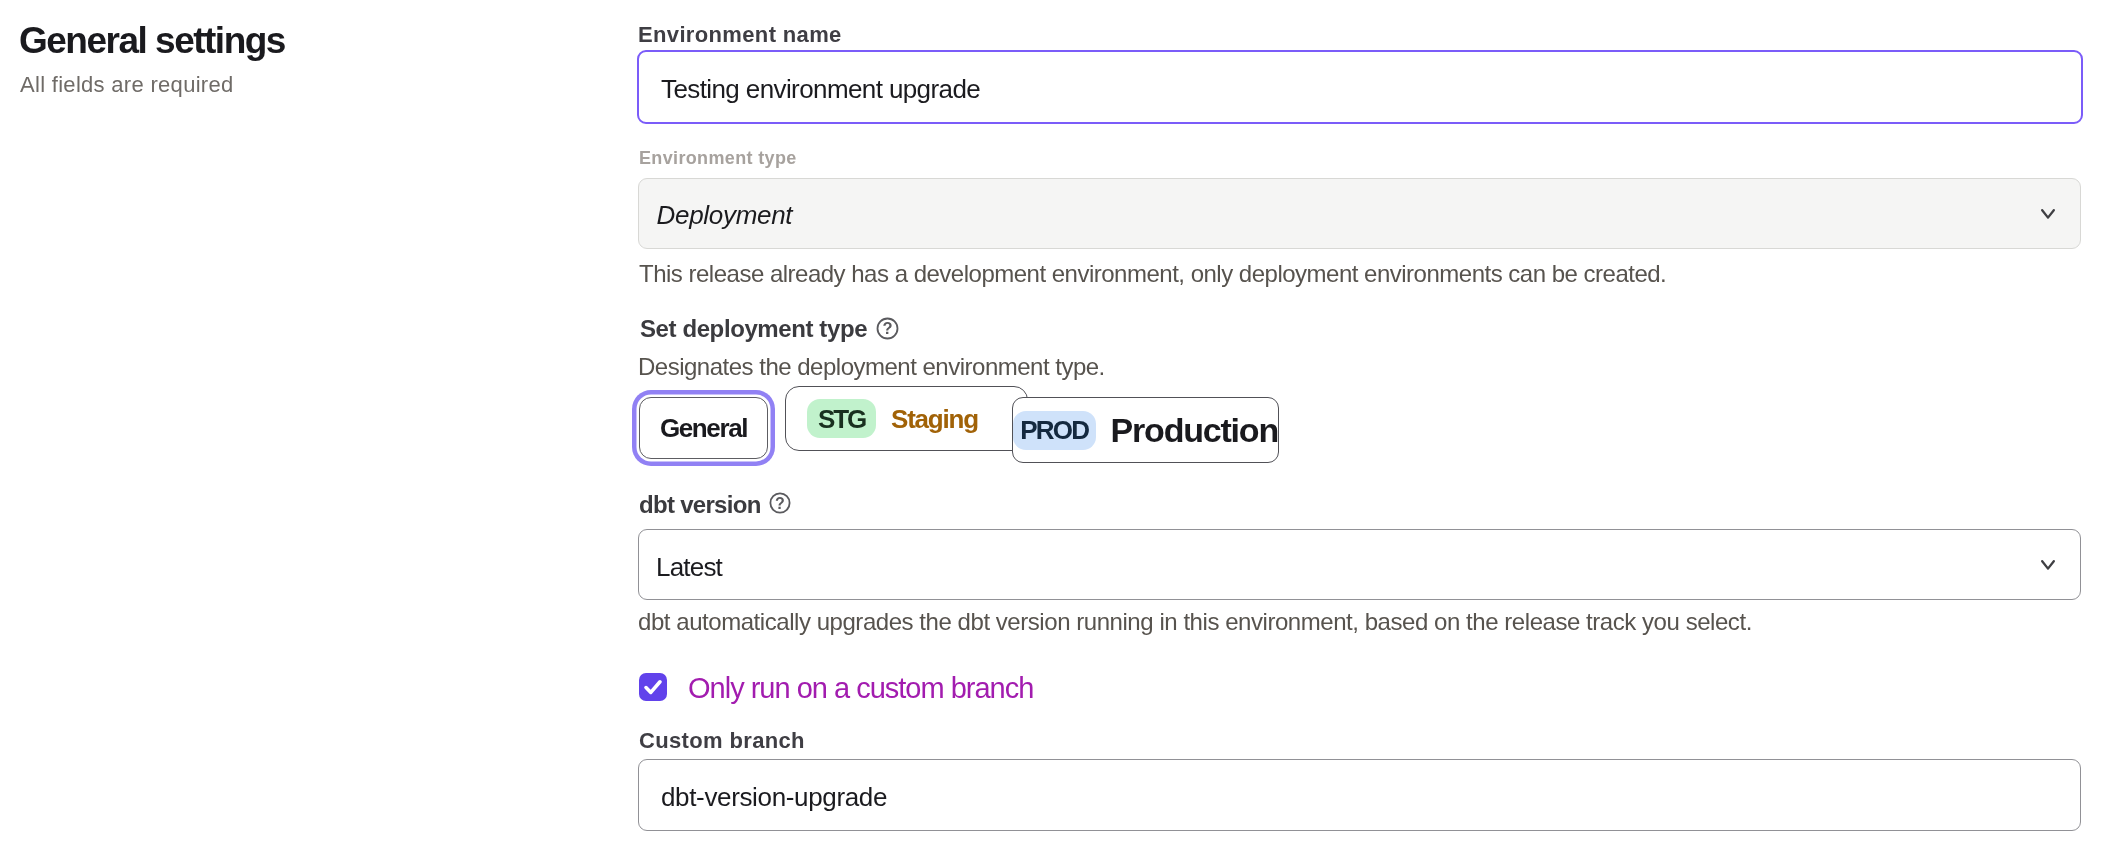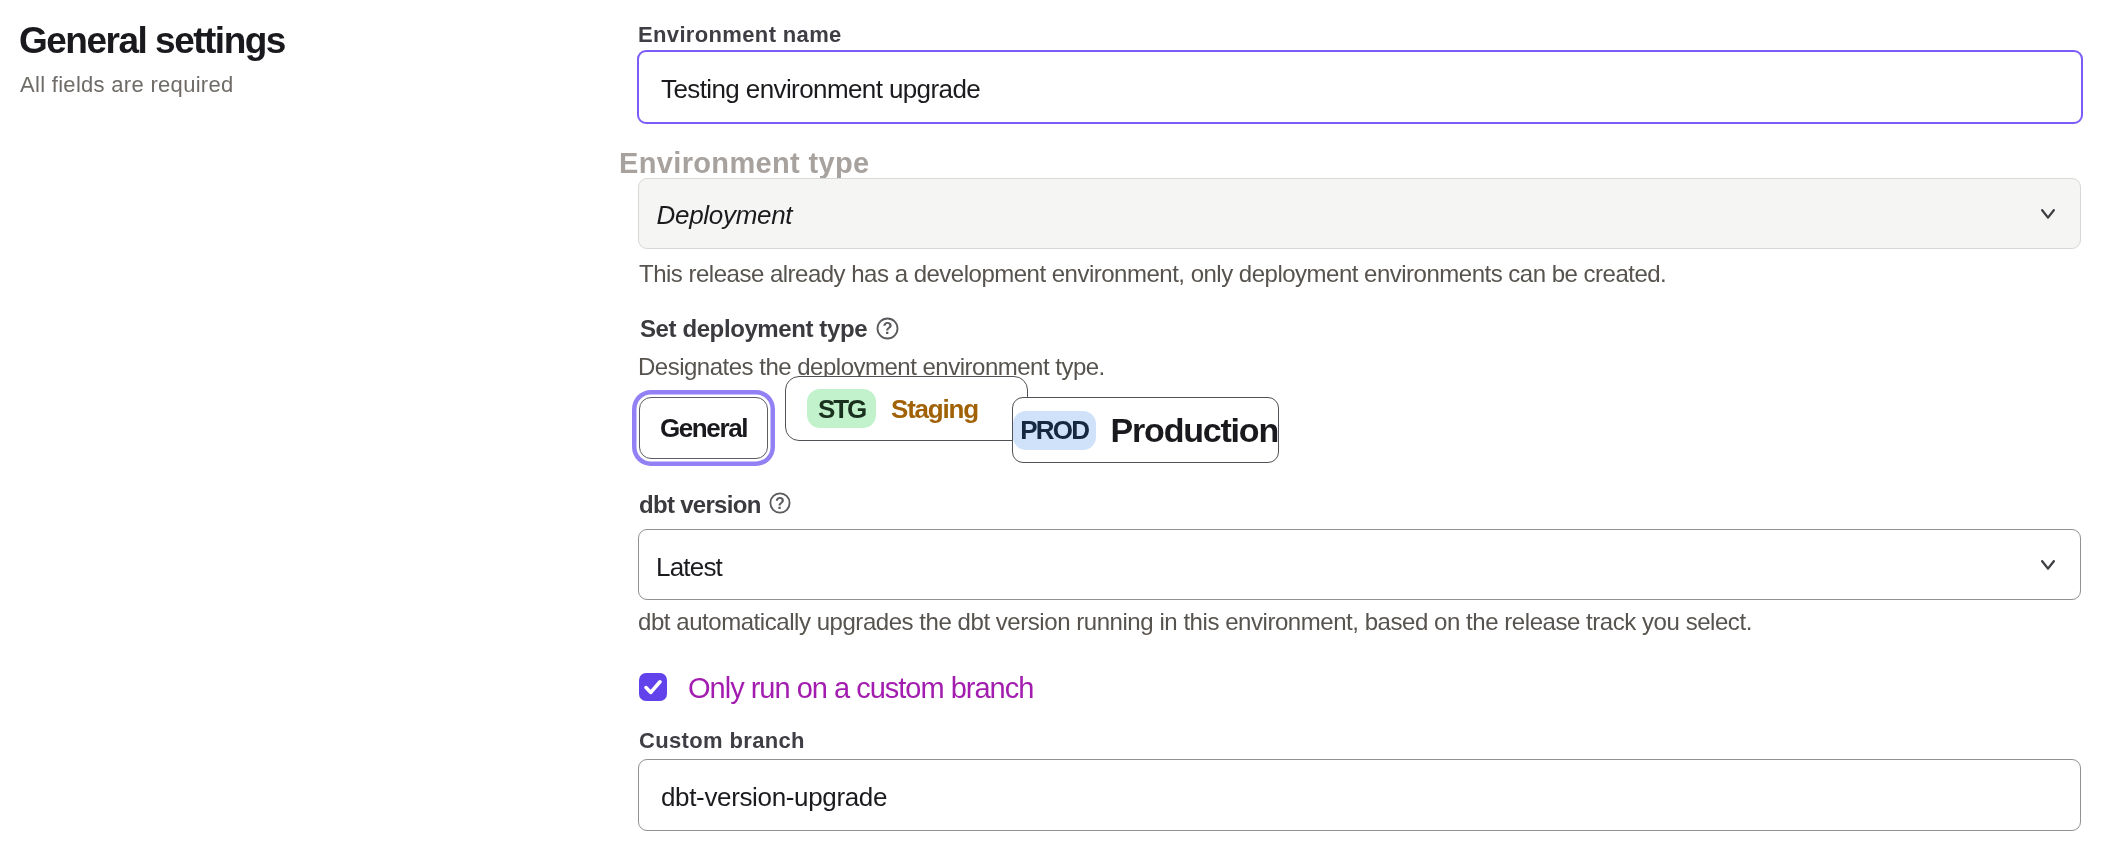--- a/index.html
+++ b/index.html
@@ -10,39 +10,39 @@
 </head>
 <body>
 
 <div class="t" style="left:19px; top:21.5px; font-size:37px; font-weight:bold; letter-spacing:-1.5px; color:#1a1a1e;">General settings</div>
 <div class="t" style="left:20px; top:73.5px; font-size:22px; letter-spacing:0.3px; color:#6f6b67;">All fields are required</div>
 
 <div class="t" style="left:638px; top:23.5px; font-size:22px; font-weight:bold; letter-spacing:0.35px; color:#3f3e44;">Environment name</div>
 <div class="box" style="left:637px; top:50px; width:1446px; height:74px; border:2.5px solid #7b5cf9; background:#fff;"></div>
 <div class="t" style="left:661px; top:76px; font-size:26px; letter-spacing:-0.6px; color:#1b1b1f;">Testing environment upgrade</div>
 
-<div class="t" style="left:619px; top:149px; font-size:29px; font-weight:bold; letter-spacing:0.35px; color:#a7a29e;">Environment type</div>
+<div class="t" style="left:639px; top:149px; font-size:18px; font-weight:bold; letter-spacing:0.35px; color:#a7a29e;">Environment type</div>
 <div class="box" style="left:638px; top:178px; width:1443px; height:71px; border:1.5px solid #d8d8d5; background:#f5f5f4;"></div>
 <div class="t" style="left:656.5px; top:201.5px; font-size:26px; letter-spacing:-0.3px; color:#1b1b1e;font-style:italic;">Deployment</div>
 <svg style="position:absolute; left:2041px; top:209px;" width="14" height="11" viewBox="0 0 14 11">
     <path d="M1.2 1.2 L7 8.6 L12.8 1.2" stroke="#3f3f43" stroke-width="2.3" fill="none" stroke-linecap="round" stroke-linejoin="round"></path>
   </svg>
 <div class="t" style="left:639px; top:262px; font-size:24px; letter-spacing:-0.5px; color:#57534e;">This release already has a development environment, only deployment environments can be created.</div>
 
 <div class="t" style="left:640px; top:317px; font-size:24px; font-weight:bold; letter-spacing:-0.4px; color:#3b3b3f;">Set deployment type</div>
 <svg style="position:absolute; left:876px; top:317px;" width="23" height="23" viewBox="0 0 23 23">
     <circle cx="11.5" cy="11.5" r="10" fill="none" stroke="#5a5a5e" stroke-width="1.8"></circle>
     <text x="11.5" y="17.3" font-size="16.5" font-weight="bold" text-anchor="middle" fill="#5a5a5e">?</text>
   </svg>
 <div class="t" style="left:638px; top:355px; font-size:24px; letter-spacing:-0.5px; color:#57534e;">Designates the deployment environment type.</div>
 
 <div class="box" style="left:639px; top:397px; width:129px; height:62px; border:1.5px solid #5d5d62; border-radius:12px; background:#fff; box-shadow:0 0 0 2.5px #fff, 0 0 0 7px #9181f4; display:flex; align-items:center; justify-content:center;text-align:right;">
   <span style="font-size:26px; font-weight:bold; letter-spacing:-1.4px; color:#1a1a1e; line-height:1;">General</span>
 </div>
-<div class="box" style="left:785px; top:376px; width:243px; height:65px; border:1.5px solid #515157; border-radius:14px; background:#fff; display:flex; align-items:center; padding-left:21px;">
+<div class="box" style="left:785px; top:386px; width:243px; height:65px; border:1.5px solid #515157; border-radius:14px; background:#fff; display:flex; align-items:center; padding-left:21px;">
   <span style="display:flex; align-items:center; justify-content:center; width:69px; height:39px; background:#c1f2cc; border-radius:13px; font-size:26px; font-weight:bold; letter-spacing:-2.2px; color:#19301f; line-height:1;">STG</span>
   <span style="margin-left:15px; font-size:26px; font-weight:bold; letter-spacing:-1.2px; color:#a16207; line-height:1;">Staging</span>
 </div>
 <div class="box" style="left:1012px; top:397px; width:267px; height:66px; border:1.5px solid #515157; border-radius:11px; background:#fff; display:flex; align-items:center; ">
   <span style="display:flex; align-items:center; justify-content:center; width:87px; height:39px; background:#cfe2fa; border-radius:13px; font-size:26px; font-weight:bold; letter-spacing:-1.8px; color:#14293f; line-height:1;">PROD</span>
   <span style="margin-left:15px; font-size:34px; font-weight:bold; letter-spacing:-1.2px; color:#1a1a1e; line-height:1;">Production</span>
 </div>
 
 <div class="t" style="left:639px; top:493px; font-size:24px; font-weight:bold; letter-spacing:-0.7px; color:#3b3b3f;">dbt version</div>
 <svg style="position:absolute; left:769px; top:492px;" width="22" height="22" viewBox="0 0 22 22">

